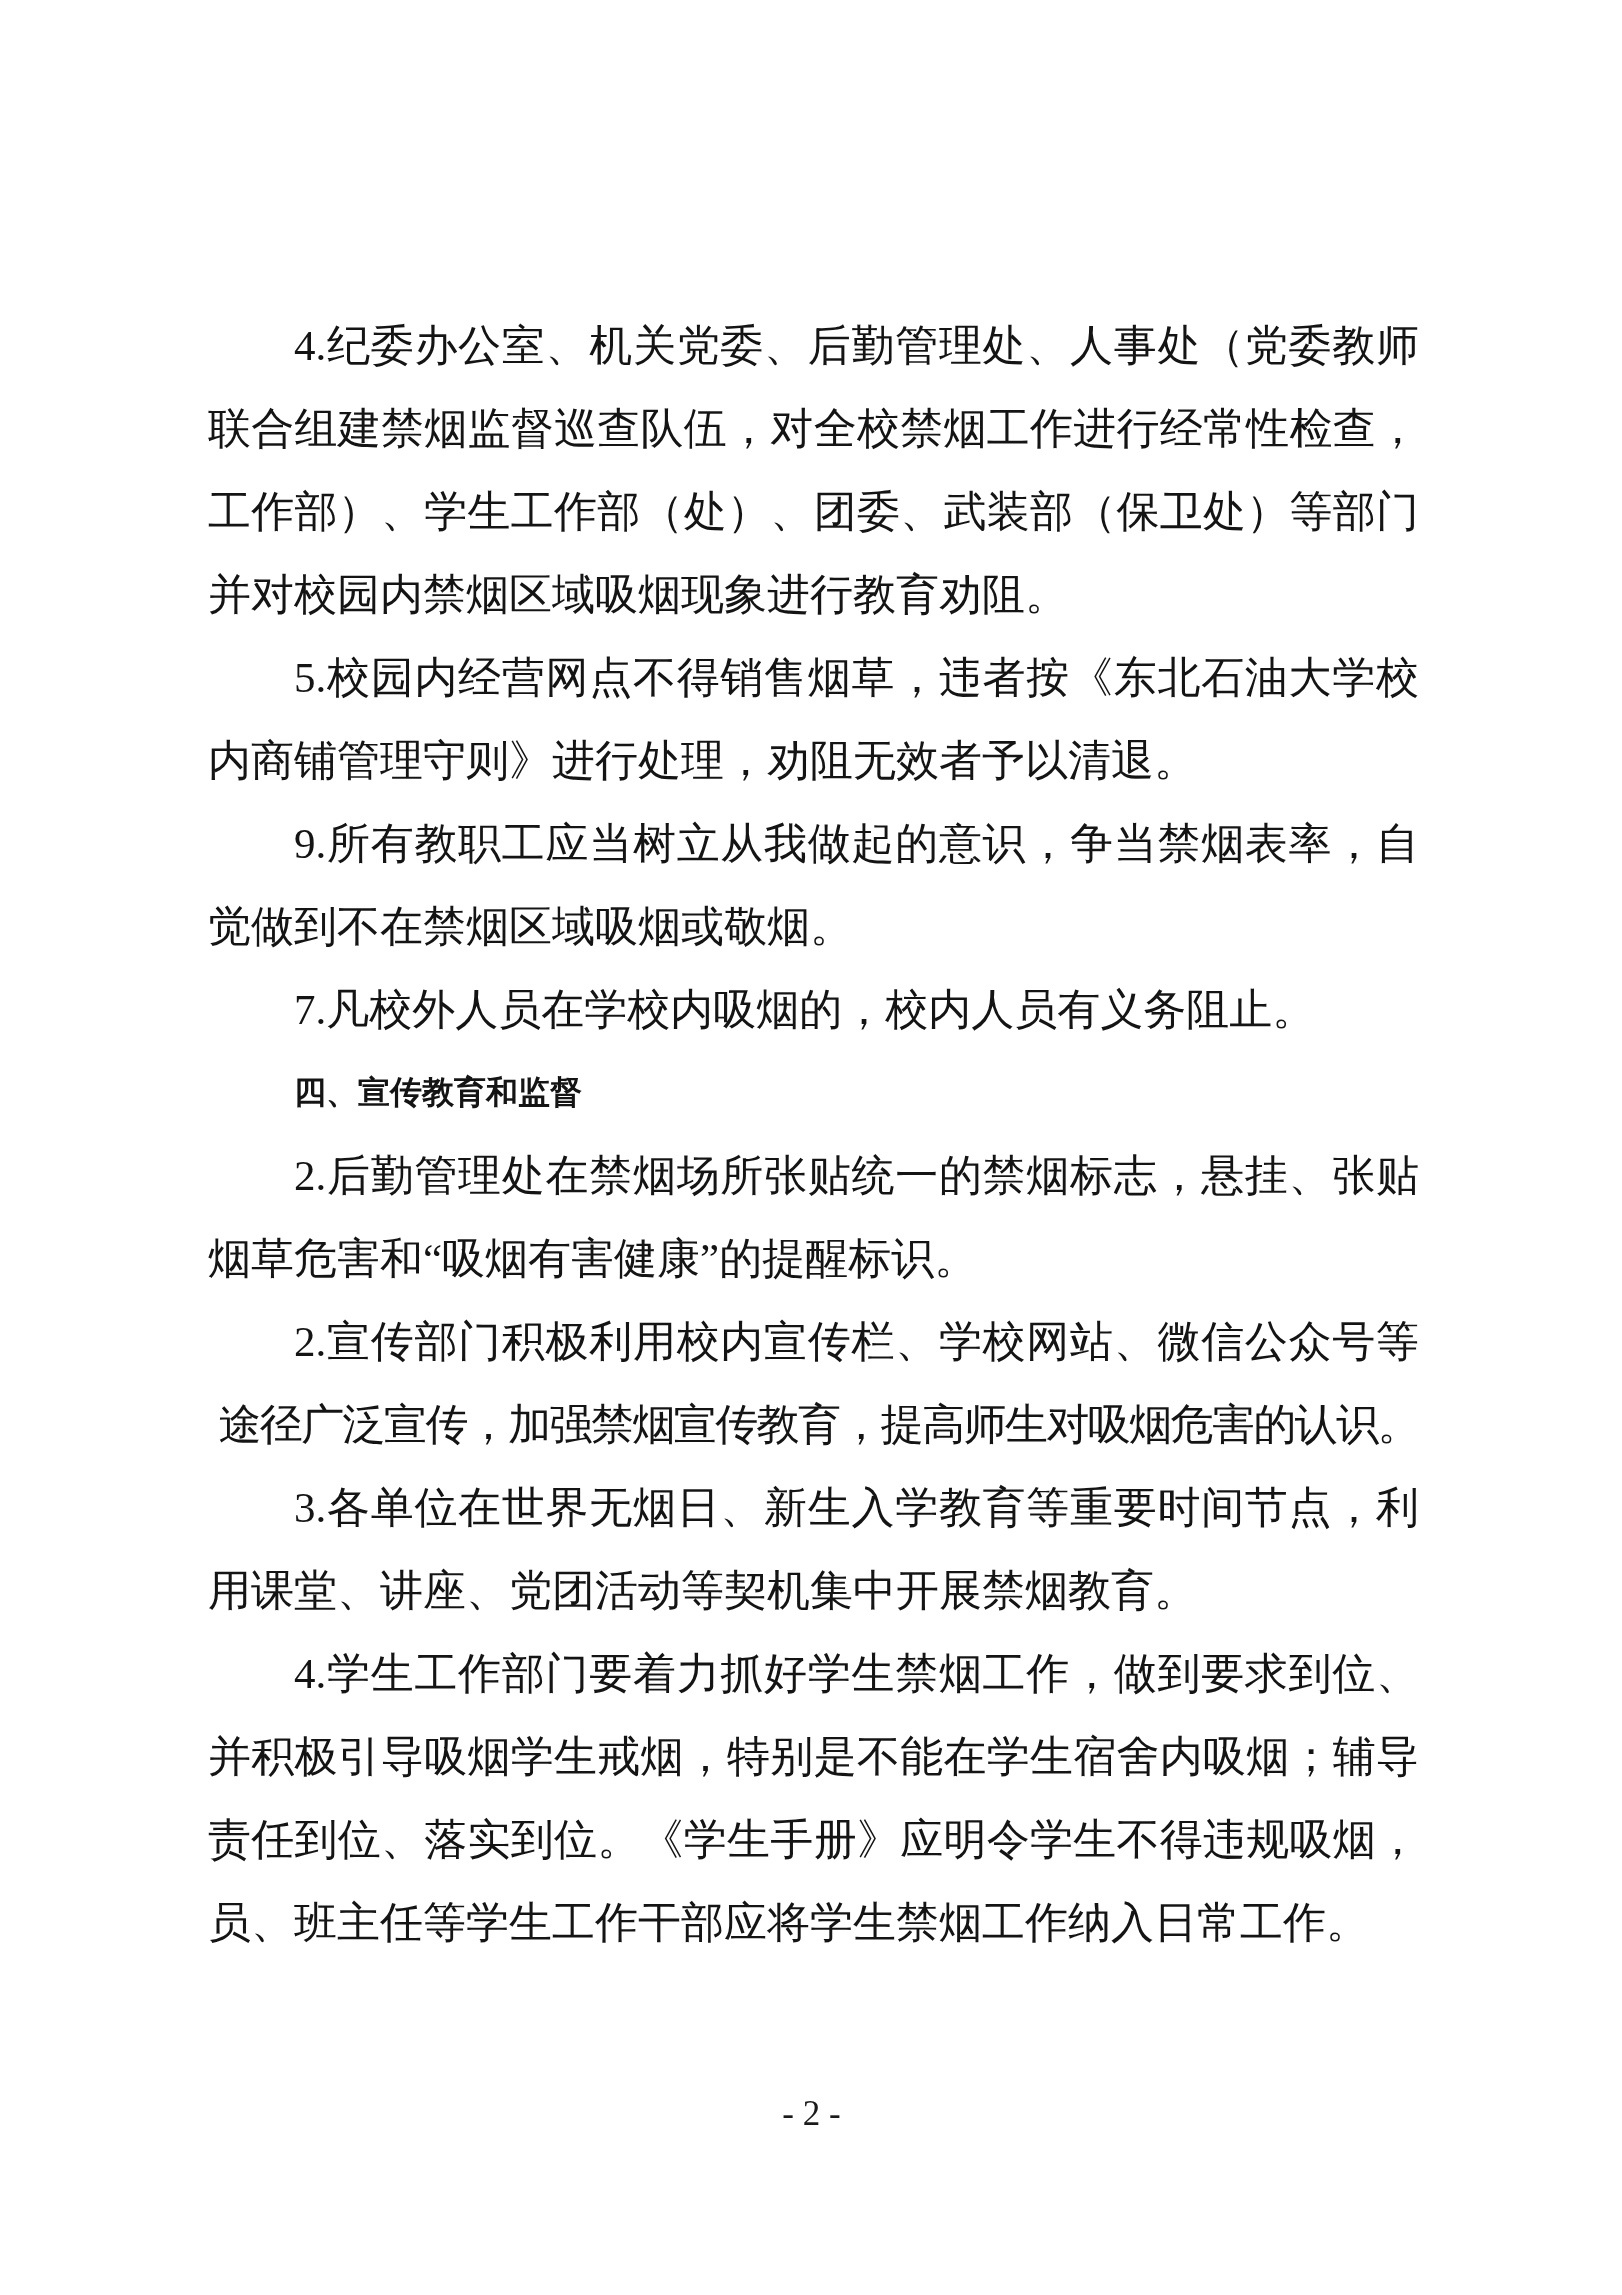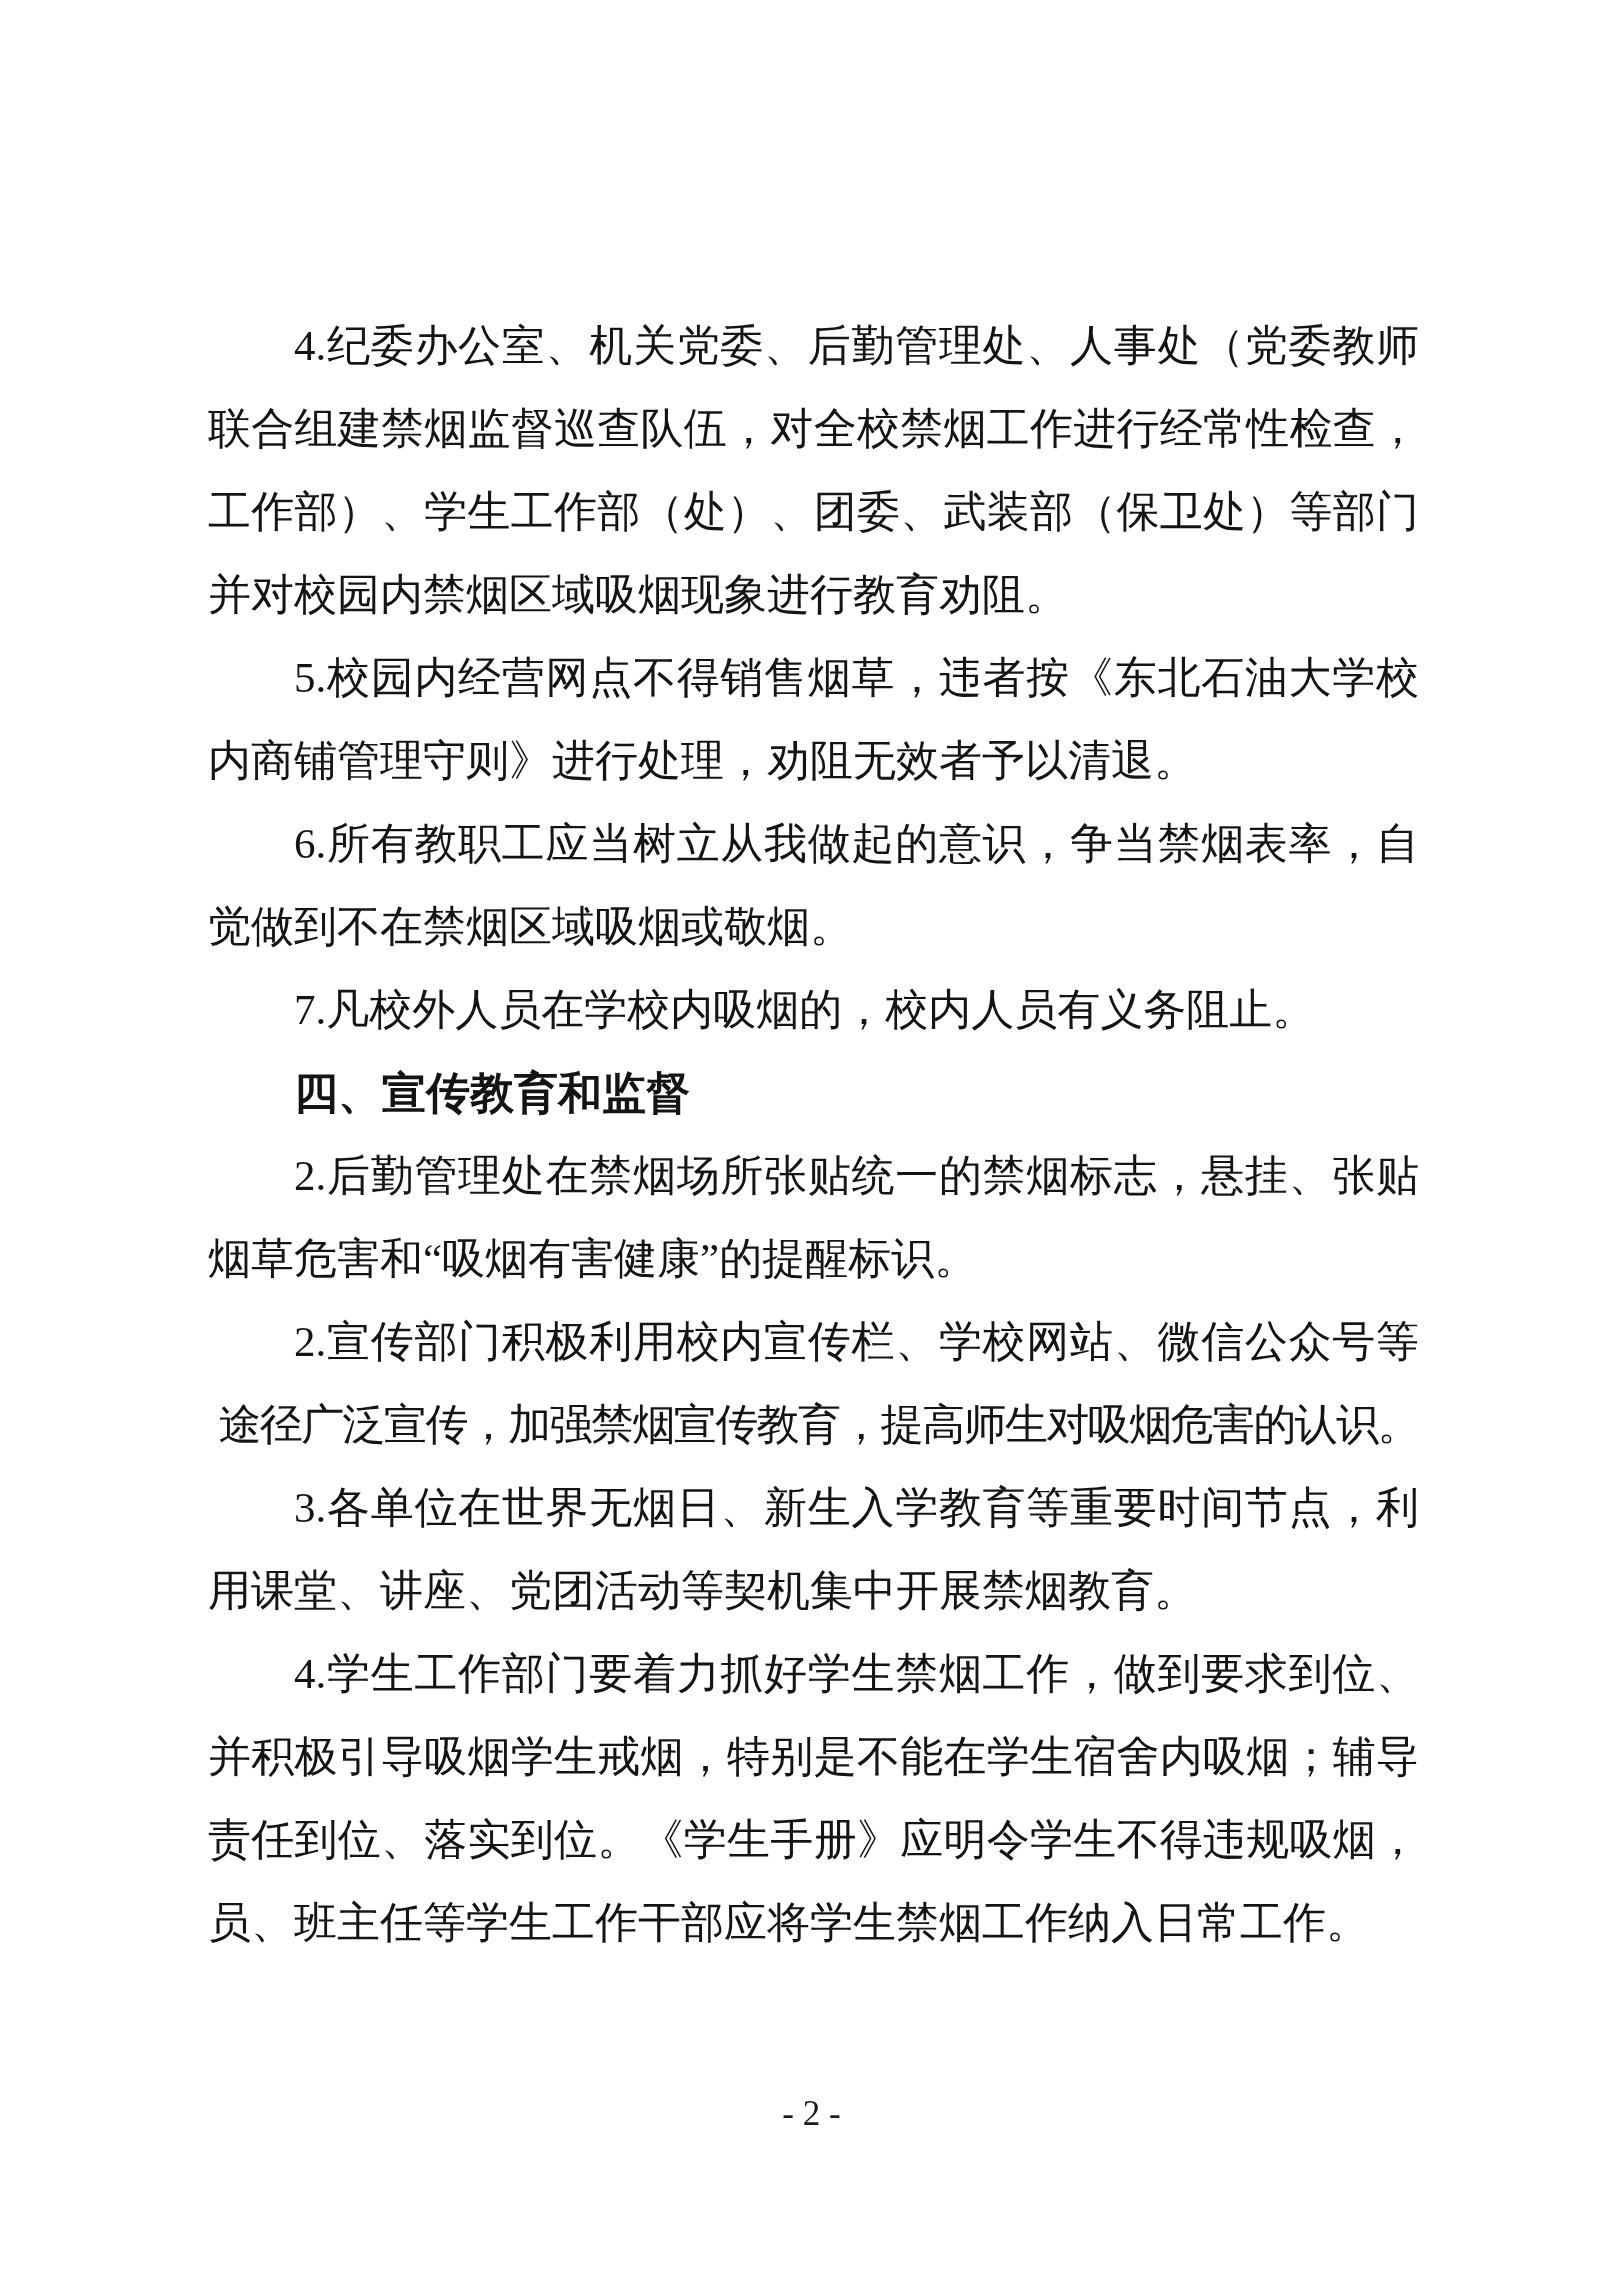--- a/index.html
+++ b/index.html
@@ -37,21 +37,21 @@
   .line.indent {
     text-indent: 86px;
   }
   .line.tight {
     letter-spacing: -1.6px;
     text-align: right;
   }
   .line.heading {
     font-family: "Liberation Sans", sans-serif;
     font-weight: 700;
-    font-size: 44px;
+    font-size: 32px;
   }
   .page-number {
     position: absolute;
     left: 0;
     top: 2090px;
     width: 100%;
     text-align: center;
     font-size: 35px;
     line-height: 48px;
     color: #1a1a1a;
@@ -62,21 +62,21 @@
 <body>
 
 <div class="page">
   <div class="doc-body">
       <div class="line indent justify">4.纪委办公室、机关党委、后勤管理处、人事处（党委教师</div>
       <div class="line justify">联合组建禁烟监督巡查队伍，对全校禁烟工作进行经常性检查，</div>
       <div class="line justify">工作部）、学生工作部（处）、团委、武装部（保卫处）等部门</div>
       <div class="line">并对校园内禁烟区域吸烟现象进行教育劝阻。</div>
       <div class="line indent justify">5.校园内经营网点不得销售烟草，违者按《东北石油大学校</div>
       <div class="line">内商铺管理守则》进行处理，劝阻无效者予以清退。</div>
-      <div class="line indent justify">6.所有教职工应当树立从我做起的意识，争当禁烟表率，自</div>
+      <div class="line indent justify">9.所有教职工应当树立从我做起的意识，争当禁烟表率，自</div>
       <div class="line">觉做到不在禁烟区域吸烟或敬烟。</div>
       <div class="line indent">7.凡校外人员在学校内吸烟的，校内人员有义务阻止。</div>
       <div class="line indent heading">四、宣传教育和监督</div>
       <div class="line indent justify">2.后勤管理处在禁烟场所张贴统一的禁烟标志，悬挂、张贴</div>
       <div class="line">烟草危害和“吸烟有害健康”的提醒标识。</div>
       <div class="line indent justify">2.宣传部门积极利用校内宣传栏、学校网站、微信公众号等</div>
       <div class="line tight">途径广泛宣传，加强禁烟宣传教育，提高师生对吸烟危害的认识。</div>
       <div class="line indent justify">3.各单位在世界无烟日、新生入学教育等重要时间节点，利</div>
       <div class="line">用课堂、讲座、党团活动等契机集中开展禁烟教育。</div>
       <div class="line indent justify">4.学生工作部门要着力抓好学生禁烟工作，做到要求到位、</div>

